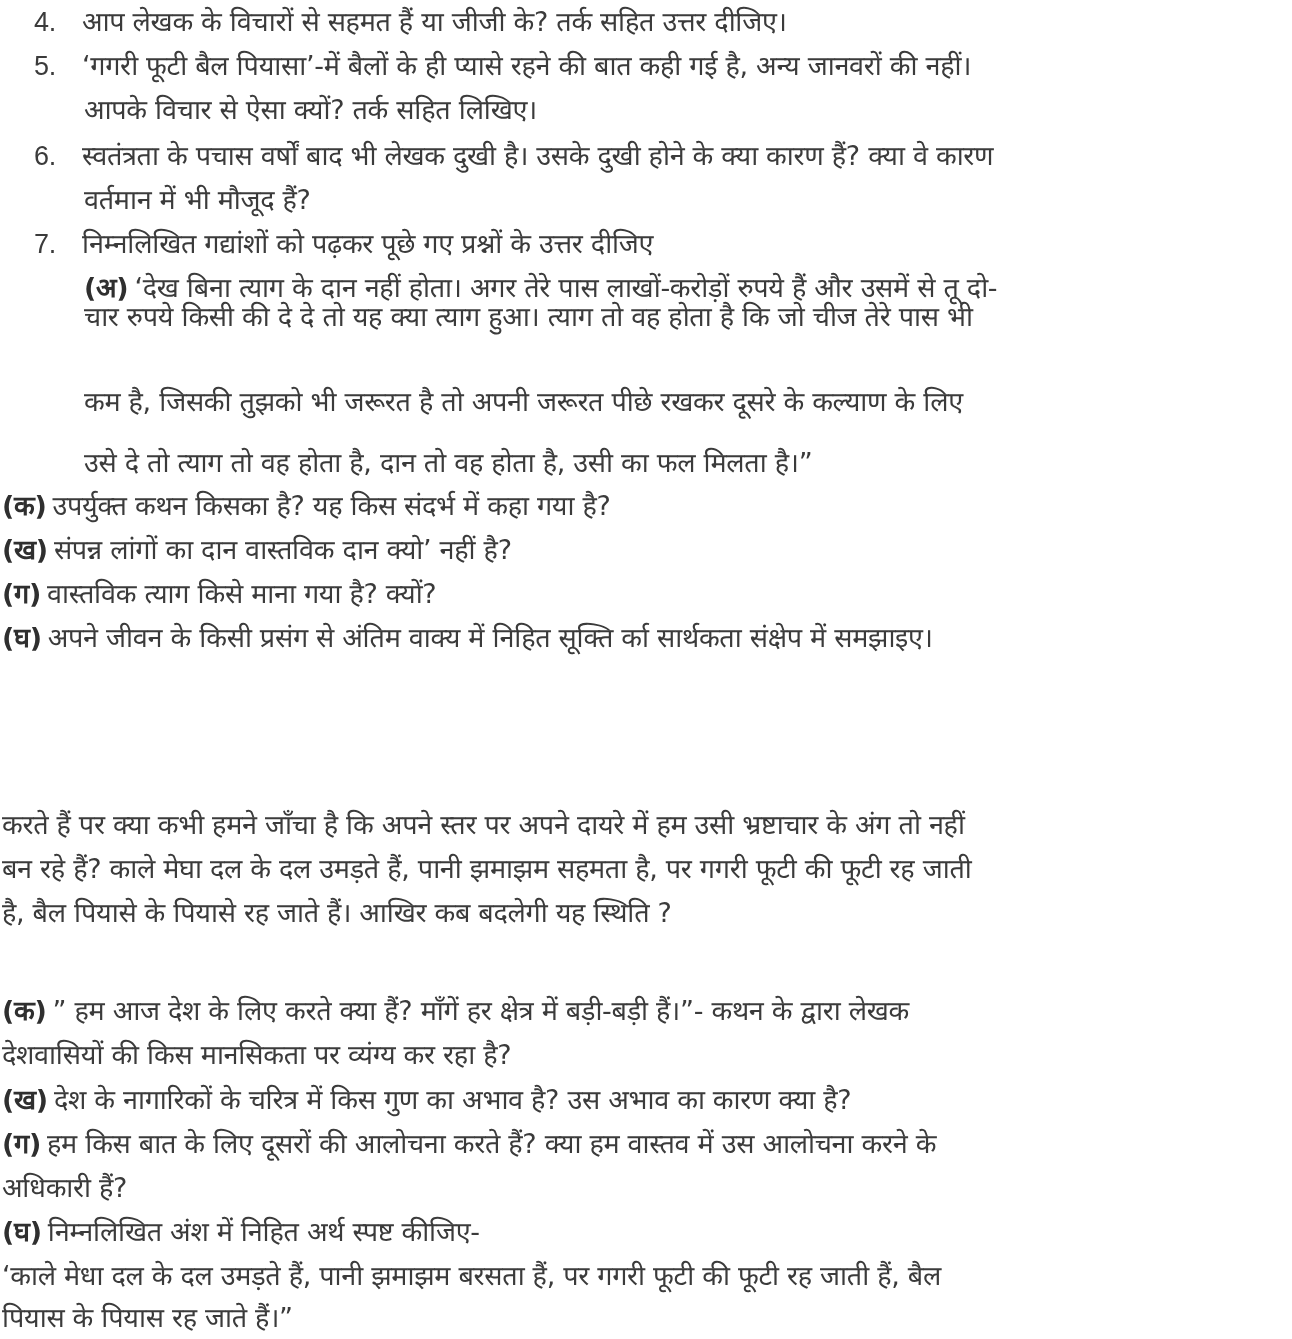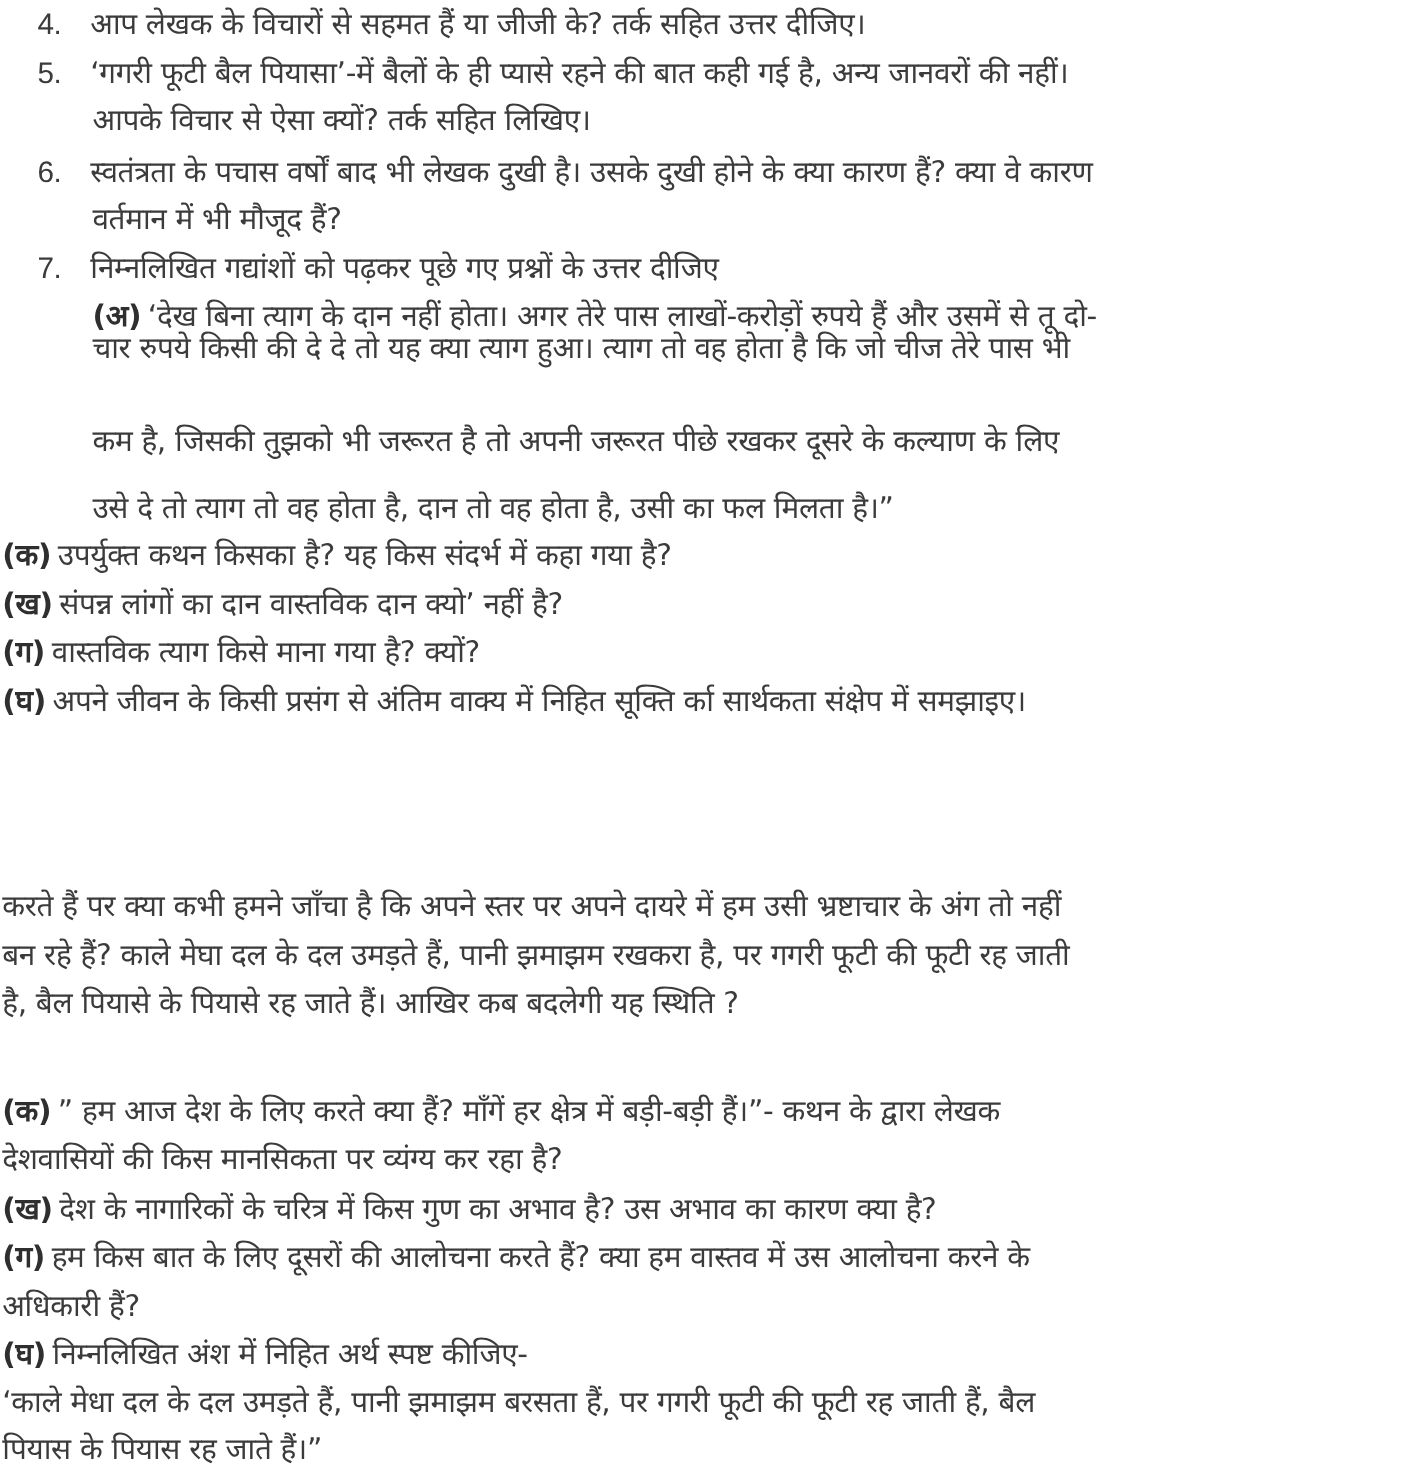--- a/index.html
+++ b/index.html
@@ -85,21 +85,21 @@
     <span class="lbl">(ख)</span><span>संपन्न लांगों का दान वास्तविक दान क्यो’ नहीं है?</span>
   </div>
   <div class="line flush" style="top:572px;">
     <span class="lbl">(ग)</span><span>वास्तविक त्याग किसे माना गया है? क्यों?</span>
   </div>
   <div class="line flush" style="top:616px;">
     <span class="lbl">(घ)</span><span>अपने जीवन के किसी प्रसंग से अंतिम वाक्य में निहित सूक्ति र्का सार्थकता संक्षेप में समझाइए।</span>
   </div>
 
   <div class="line flush" style="top:803px;">करते हैं पर क्या कभी हमने जाँचा है कि अपने स्तर पर अपने दायरे में हम उसी भ्रष्टाचार के अंग तो नहीं</div>
-  <div class="line flush" style="top:847px;">बन रहे हैं? काले मेघा दल के दल उमड़ते हैं, पानी झमाझम रखकरा है, पर गगरी फूटी की फूटी रह जाती</div>
+  <div class="line flush" style="top:847px;">बन रहे हैं? काले मेघा दल के दल उमड़ते हैं, पानी झमाझम सहमता है, पर गगरी फूटी की फूटी रह जाती</div>
   <div class="line flush" style="top:891px;">है, बैल पियासे के पियासे रह जाते हैं। आखिर कब बदलेगी यह स्थिति ?</div>
 
   <div class="line flush" style="top:989px;">
     <span class="lbl">(क)</span><span>” हम आज देश के लिए करते क्या हैं? माँगें हर क्षेत्र में बड़ी-बड़ी हैं।”- कथन के द्वारा लेखक</span>
   </div>
   <div class="line flush" style="top:1033px;">देशवासियों की किस मानसिकता पर व्यंग्य कर रहा है?</div>
 
   <div class="line flush" style="top:1122px;">
     <span class="lbl">(ग)</span><span>हम किस बात के लिए दूसरों की आलोचना करते हैं? क्या हम वास्तव में उस आलोचना करने के</span>
   </div>

